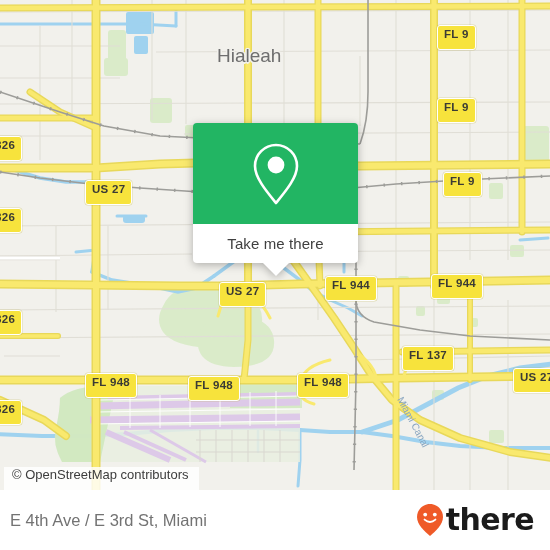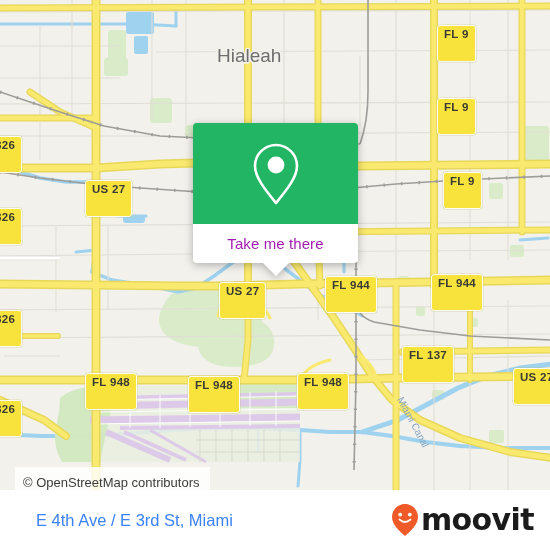--- a/index.html
+++ b/index.html
@@ -40,21 +40,21 @@
     position: absolute;
     background: #f7e33c;
     border: 1.5px solid #ffffff;
     border-radius: 3px;
     color: #3b3b35;
     font-family: "Liberation Sans", sans-serif;
     font-size: 11.5px;
     font-weight: bold;
     letter-spacing: 0.3px;
     line-height: 1;
-    padding: 3px 6px 20px 6px;
+    padding: 3px 6px 8px 6px;
     white-space: nowrap;
     box-sizing: border-box;
     box-shadow: 0 0 0 0.5px rgba(180,170,60,0.35);
   }
 
   
   .place-label {
     position: absolute;
     color: #6e6e6e;
     font-family: "Liberation Sans", sans-serif;
@@ -111,45 +111,45 @@
     height: 39px;
     background: #ffffff;
     border-radius: 0 0 4px 4px;
     display: flex;
     align-items: center;
     justify-content: center;
     box-sizing: border-box;
     cursor: pointer;
   }
   #popup-button-label {
-    color: #a21caf;
+    color: #404040;
     font-family: "Liberation Sans", sans-serif;
     font-size: 15px;
     letter-spacing: 0.1px;
   }
   #popup-tail {
     position: absolute;
     left: 70px;
     top: 140px;
     width: 0;
     height: 0;
     border-left: 13px solid transparent;
     border-right: 13px solid transparent;
     border-top: 13px solid #ffffff;
   }
 
   
   #attribution {
     position: absolute;
-    left: 15px;
+    left: 4px;
     top: 467px;
     height: 23px;
     background: rgba(255,255,255,0.82);
     display: flex;
-    align-items: flex-end;
+    align-items: flex-start;
     padding: 0 10px 0 8px;
     box-sizing: border-box;
   }
   #attribution-text {
     color: #3c3c3c;
     font-family: "Liberation Sans", sans-serif;
     font-size: 13px;
     white-space: nowrap;
   }
 
@@ -158,24 +158,24 @@
     position: absolute;
     left: 0;
     top: 490px;
     width: 550px;
     height: 60px;
     background: #ffffff;
     box-sizing: border-box;
   }
   #footer-address {
     position: absolute;
-    left: 36px;
+    left: 10px;
     top: 50%;
     transform: translateY(-50%);
-    color: #3b82f6;
+    color: #737373;
     font-family: "Liberation Sans", sans-serif;
     font-size: 16.5px;
     white-space: nowrap;
   }
   #footer-logo {
     position: absolute;
     right: 16px;
     top: 50%;
     transform: translateY(-50%);
     display: flex;
@@ -454,17 +454,17 @@
 
   <div id="footer">
     <div id="footer-address">E 4th Ave / E 3rd St, Miami</div>
     <div id="footer-logo">
       <svg width="30" height="34" viewBox="0 0 30 34">
         <path d="M15 1 C7.8 1 2 6.8 2 14 C2 21.4 9.2 28 15 33 C20.8 28 28 21.4 28 14 C28 6.8 22.2 1 15 1 Z" fill="#ef5a28"></path>
         <circle cx="10.2" cy="11.6" r="1.9" fill="#ffffff"></circle>
         <circle cx="19.8" cy="11.6" r="1.9" fill="#ffffff"></circle>
         <path d="M9.6 16.6 q5.4 4.6 10.8 0" fill="none" stroke="#ffffff" stroke-width="1.9" stroke-linecap="round"></path>
       </svg>
-      <span id="moovit-wordmark">moovit</span>
+      <span id="moovit-wordmark">there</span>
     </div>
   </div>
 
 </div>
 
 </body></html>

